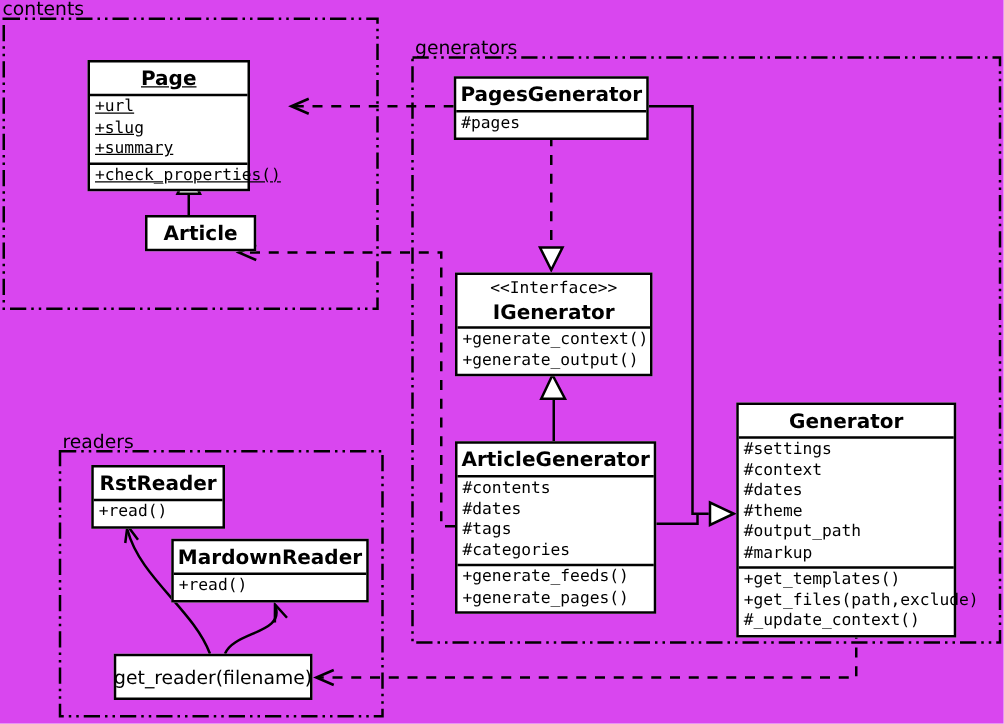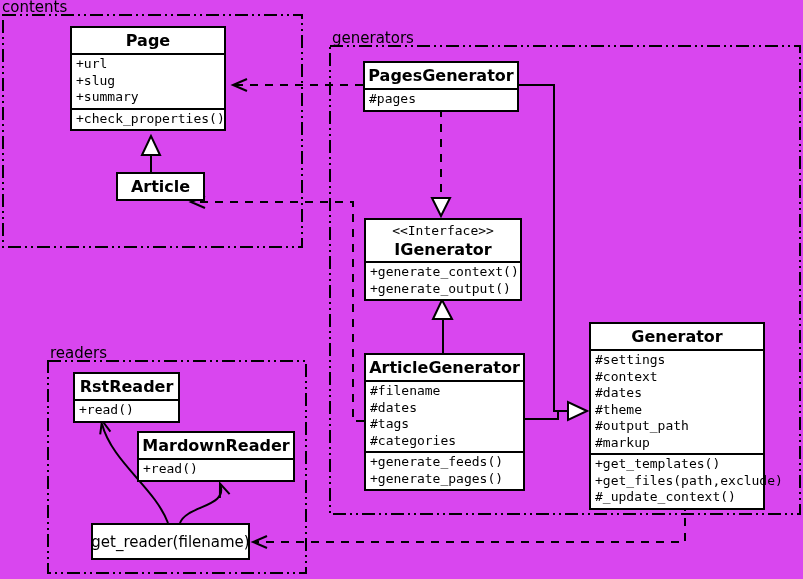--- a/index.html
+++ b/index.html
@@ -104,21 +104,21 @@
     <path d="M168 523 C155 488 112 462 102 424" fill="none" stroke="#000" stroke-width="2"></path>
     <path d="M110.4 431.7 L102 420.5 L100.2 434.4" fill="none" stroke="#000" stroke-width="2"></path>
     <path d="M180 523 C187 505 229 507 220 484" fill="none" stroke="#000" stroke-width="2"></path>
     <path d="M229.6 494.2 L220 483.5 L219.9 498" fill="none" stroke="#000" stroke-width="2"></path>
   </svg>
 
   <div class="pkg-label" style="left:2px; top:0px;">contents</div>
   <div class="pkg-label" style="left:332px; top:31px;">generators</div>
   <div class="pkg-label" style="left:50px; top:346px;">readers</div>
 
-  <div class="uml-class" style="left:70px; top:26px; width:156px;">
+  <div class="uml-class" style="left:70px; top:48px; width:130px;text-decoration:underline;">
     <div class="uml-title">Page</div>
     <div class="uml-section">
         <div class="member-line">+url</div>
         <div class="member-line">+slug</div>
         <div class="member-line">+summary</div>
       </div>
     <div class="uml-section">
         <div class="member-line">+check_properties()</div>
       </div>
   </div>
@@ -141,21 +141,21 @@
     </div>
     <div class="uml-section">
         <div class="member-line">+generate_context()</div>
         <div class="member-line">+generate_output()</div>
       </div>
   </div>
 
   <div class="uml-class" style="left:364px; top:353px; width:161px;">
     <div class="uml-title">ArticleGenerator</div>
     <div class="uml-section">
-        <div class="member-line">#filename</div>
+        <div class="member-line">#contents</div>
         <div class="member-line">#dates</div>
         <div class="member-line">#tags</div>
         <div class="member-line">#categories</div>
       </div>
     <div class="uml-section">
         <div class="member-line">+generate_feeds()</div>
         <div class="member-line">+generate_pages()</div>
       </div>
   </div>
 

